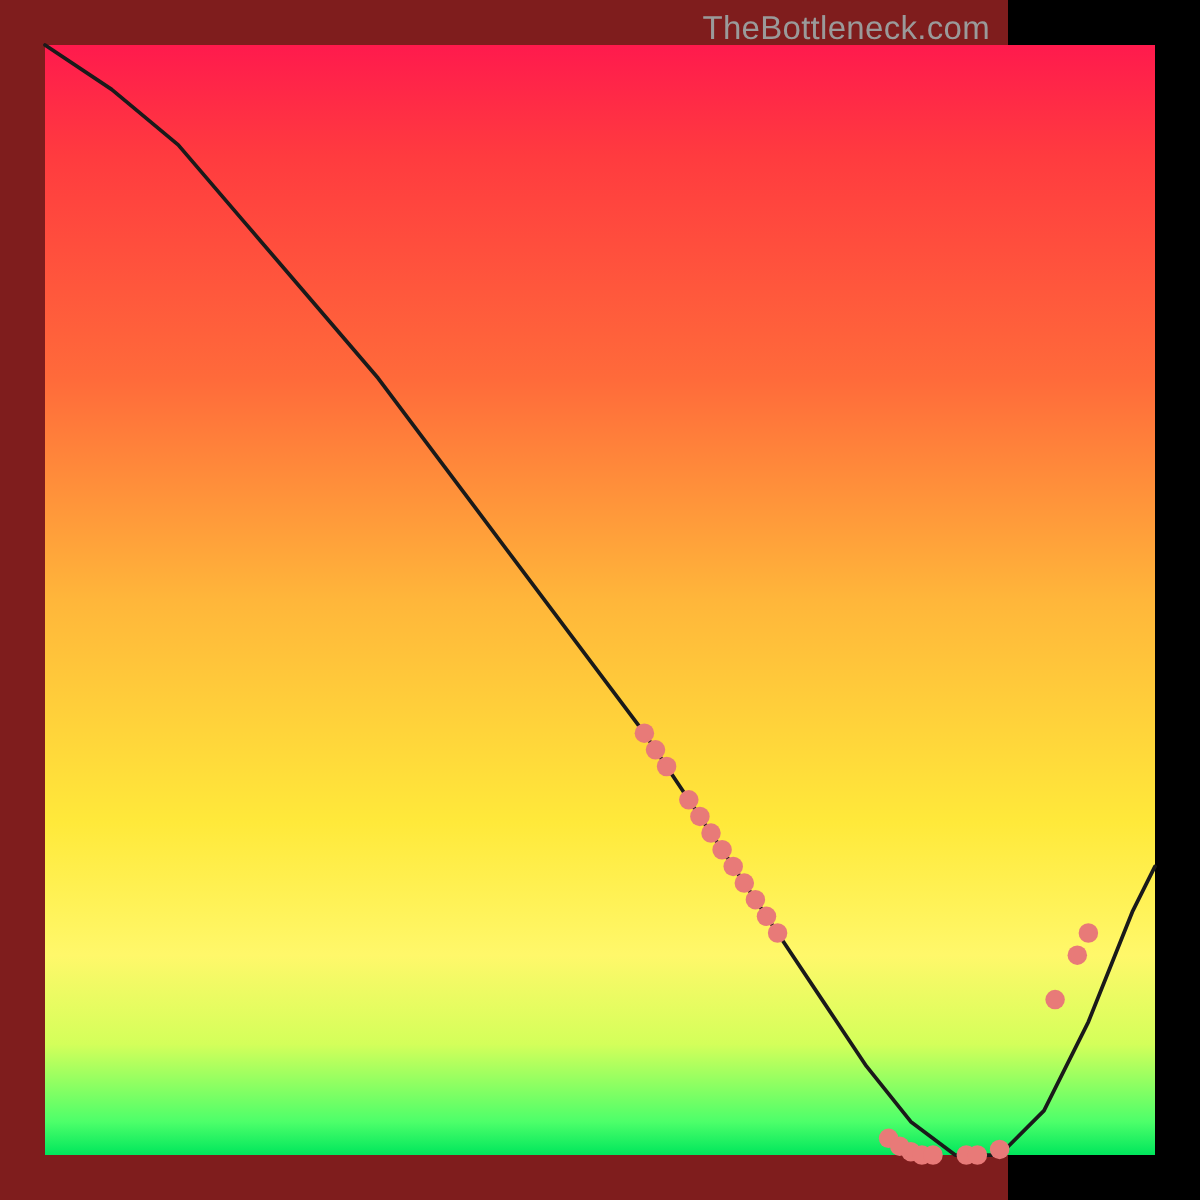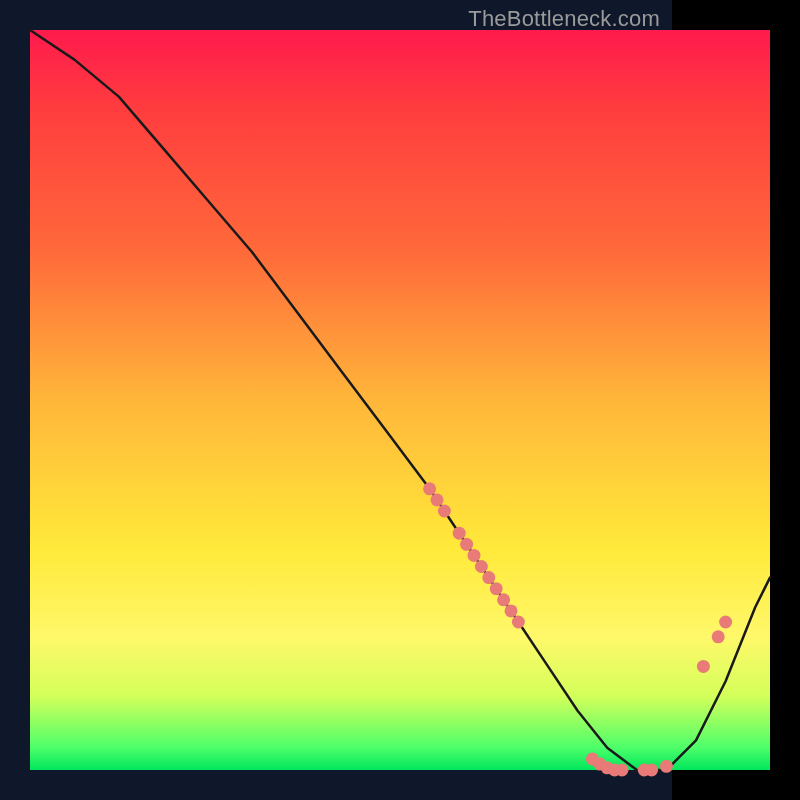--- a/index.html
+++ b/index.html
@@ -8,21 +8,21 @@
     width: 800px;
     height: 800px;
     background: #000;
     font-family: Arial, Helvetica, sans-serif;
     overflow: hidden;
   }
   .frame {
     position: relative;
     width: 672px;
     height: 800px;
-    background: #0f172a;
+    background: #7f1d1d;
   }
   .plot {
     position: absolute;
     left: 30px;
     top: 30px;
     width: 740px;
     height: 740px;
     
     background: linear-gradient(to bottom,
       #ff1a4d 0%,

